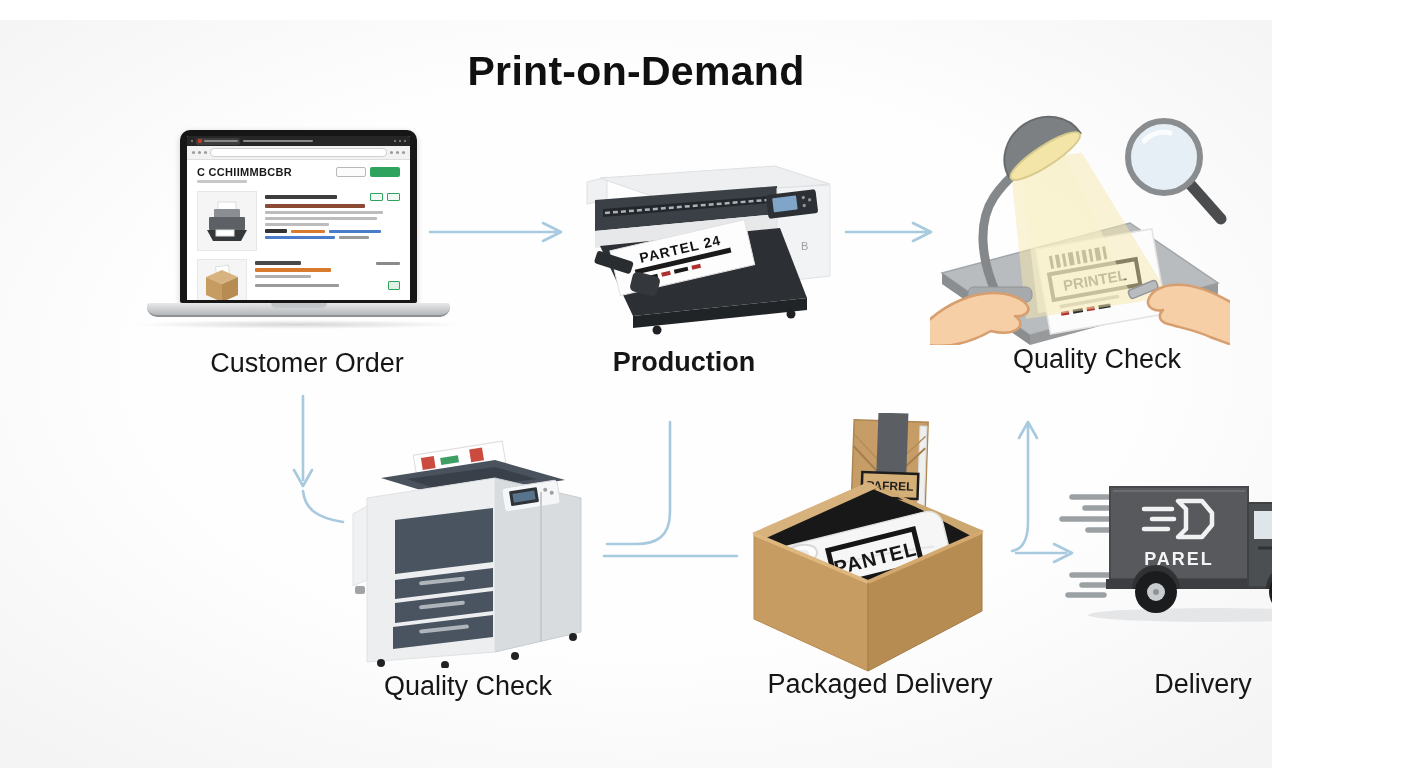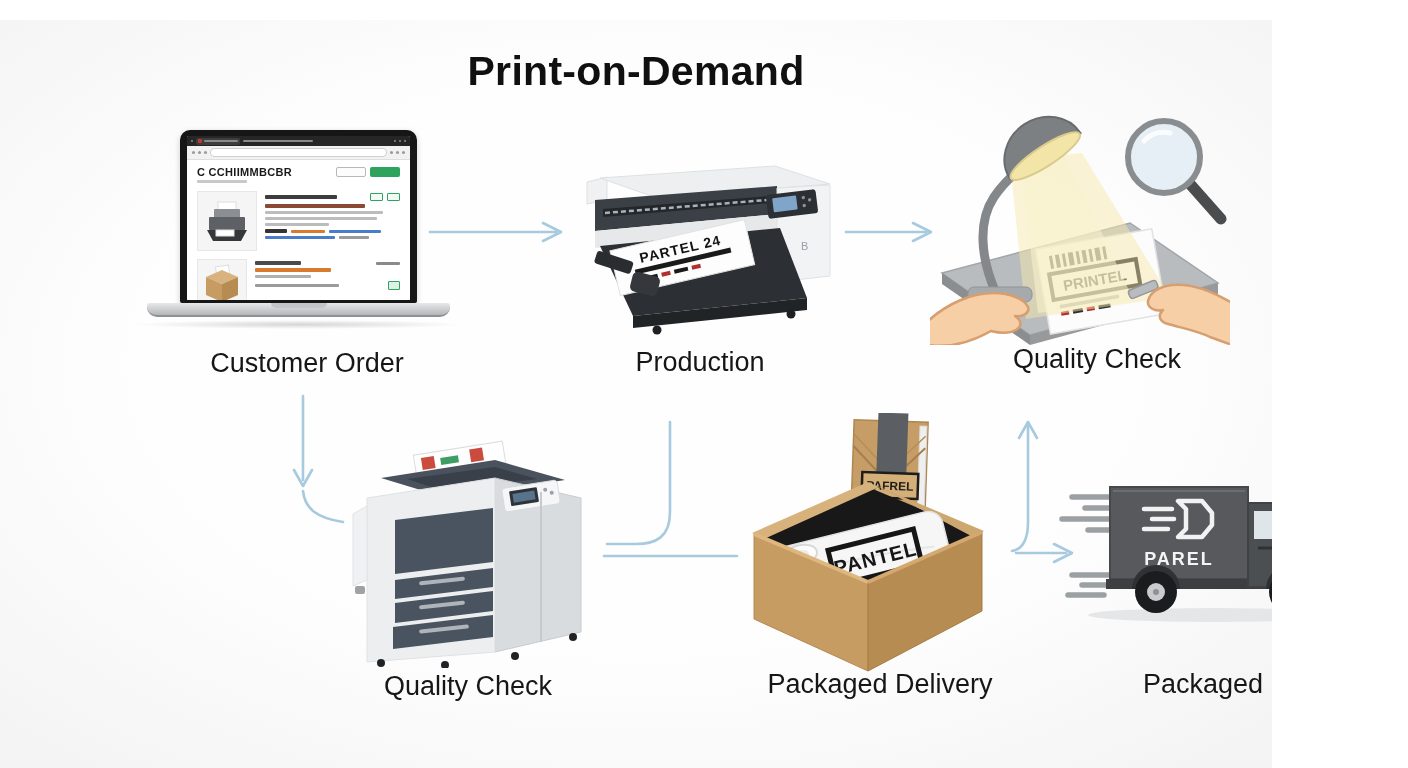--- a/index.html
+++ b/index.html
@@ -347,19 +347,19 @@
     <path d="M208,114 A24,24 0 0 1 256,114" fill="#2f3133"></path>
     <circle cx="98" cy="117" r="21" fill="#1b1c1e"></circle>
     <circle cx="98" cy="117" r="9" fill="#c9ccce"></circle>
     <circle cx="98" cy="117" r="3" fill="#8e9294"></circle>
     <circle cx="232" cy="117" r="21" fill="#1b1c1e"></circle>
     <circle cx="232" cy="117" r="9" fill="#c9ccce"></circle>
     <circle cx="232" cy="117" r="3" fill="#8e9294"></circle>
   </svg>
 
   <div class="step-label" style="left:307px;top:328px;">Customer Order</div>
-  <div class="step-label" style="left:700px;top:327px;">Production</div>
+  <div class="step-label" style="left:684px;top:327px;font-weight:bold;">Production</div>
   <div class="step-label" style="left:1097px;top:324px;">Quality Check</div>
   <div class="step-label" style="left:468px;top:651px;">Quality Check</div>
   <div class="step-label" style="left:880px;top:649px;">Packaged Delivery</div>
-  <div class="step-label" style="left:1203px;top:649px;">Packaged</div>
+  <div class="step-label" style="left:1203px;top:649px;">Delivery</div>
 
 </div>
 
 </body></html>

